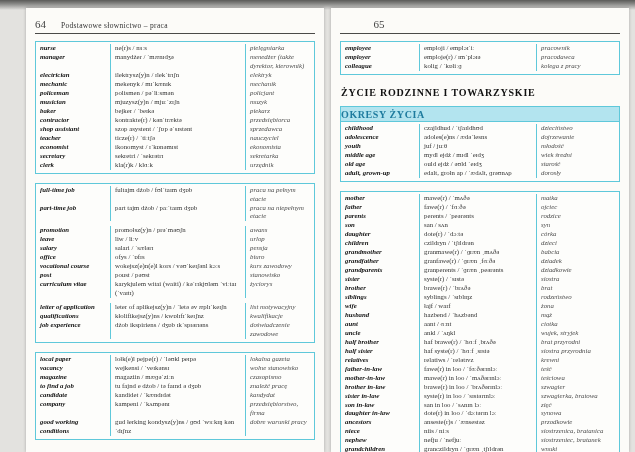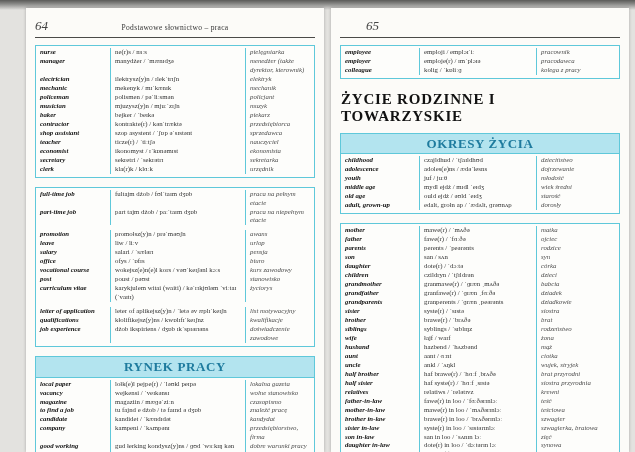--- a/index.html
+++ b/index.html
@@ -24,52 +24,52 @@
     box-shadow:0 0 3px rgba(0,0,0,.25);
     padding:10px 9px 0 9px;box-sizing:border-box;
     overflow:hidden;
   }
   .page-header{
     display:flex;align-items:baseline;
     font-size:7.5px;color:#333;
     border-bottom:1px solid #4a4a48;
     padding-bottom:3px;margin-bottom:7px;
   }
-  .pgnum{width:26px;font-size:13px;color:#444;font-style:italic;}
-  .page-right .pgnum{text-align:left;}
-  .ph-title{flex:1;text-align:center;letter-spacing:.3px;}
+  .pgnum{width:26px;font-size:11px;color:#444;}
+  .page-right .pgnum{text-align:center;}
+  .ph-title{flex:1;letter-spacing:.3px;}
   .vtable{
     border:1px solid #5fc8da;
     margin-bottom:9px;
     background:#fdfdfb;
   }
   .sect{
     background:#b3e4ef;color:#1e7b9e;
-    font-weight:bold;text-align:center;
-    font-size:13px;letter-spacing:.6px;
+    font-weight:bold;text-align:left;
+    font-size:10px;letter-spacing:.6px;
     padding:2px 0 1.5px 0;
     border-bottom:1px solid #5fc8da;
   }
   .tbody{padding:2px 0 3px 0;}
   .trow{display:flex;align-items:stretch;}
   .trow.spacer{height:5px;}
   .cell{
     font-size:6.8px;line-height:1.32;
     padding:0 4px;box-sizing:border-box;
     color:#2a2a2a;
   }
   .en{font-weight:bold;font-style:italic;color:#111;}
   .pron{border-left:1px solid #5fc8da;border-right:1px solid #5fc8da;color:#333;}
   .pl{flex:1;font-style:italic;color:#4c4c4c;}
   .page-left .en{width:74px;}
   .page-left .pron{width:136px;}
   .page-right .en{width:78px;}
   .page-right .pron{width:118px;}
   .main-heading{
-    font-size:15px;font-weight:bold;color:#111;
+    font-size:10px;font-weight:bold;color:#111;
     letter-spacing:.8px;margin:12px 0 8px 1px;
   }
 </style>
 </head>
 <body>
 
 <div class="top-band"></div>
 
 <div class="spread">
 
@@ -211,21 +211,20 @@
           </div>
           <div class="trow">
             <div class="cell en">job experience</div>
             <div class="cell pron">dżob ikspiriens / dʒɒb ɪkˈspɪərɪəns</div>
             <div class="cell pl">doświadczenie zawodowe</div>
           </div>
         </div>
     </div>
 
     <div class="vtable">
-      <div class="sect">RYNEK PRACY</div>
       <div class="tbody">
           <div class="trow">
             <div class="cell en">local paper</div>
             <div class="cell pron">lołk(e)l pejpe(r) / ˈləʊkl peɪpə</div>
             <div class="cell pl">lokalna gazeta</div>
           </div>
           <div class="trow">
             <div class="cell en">vacancy</div>
             <div class="cell pron">wejkensi / ˈveɪkənsɪ</div>
             <div class="cell pl">wolne stanowisko</div>

